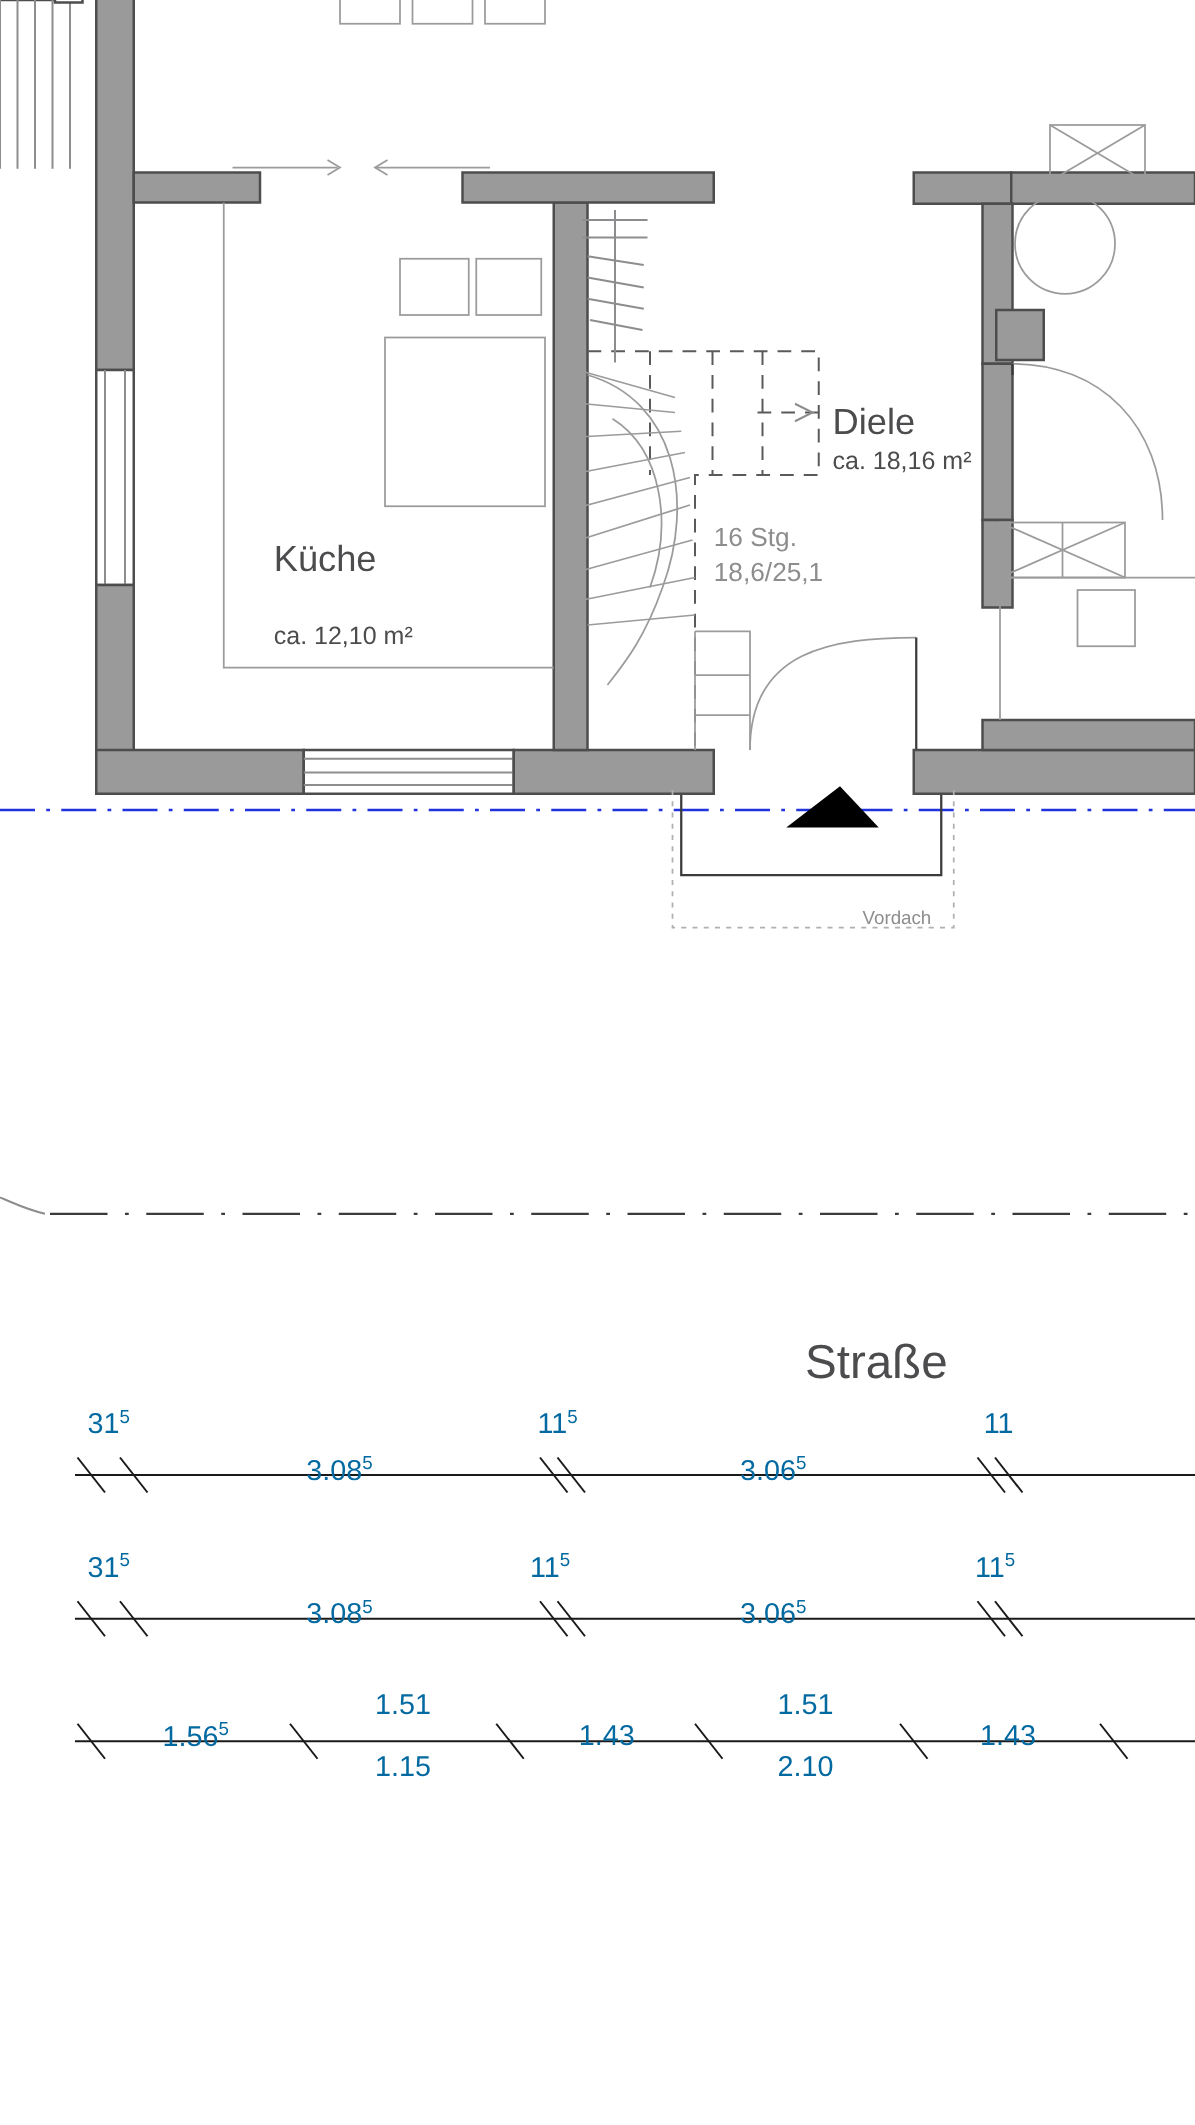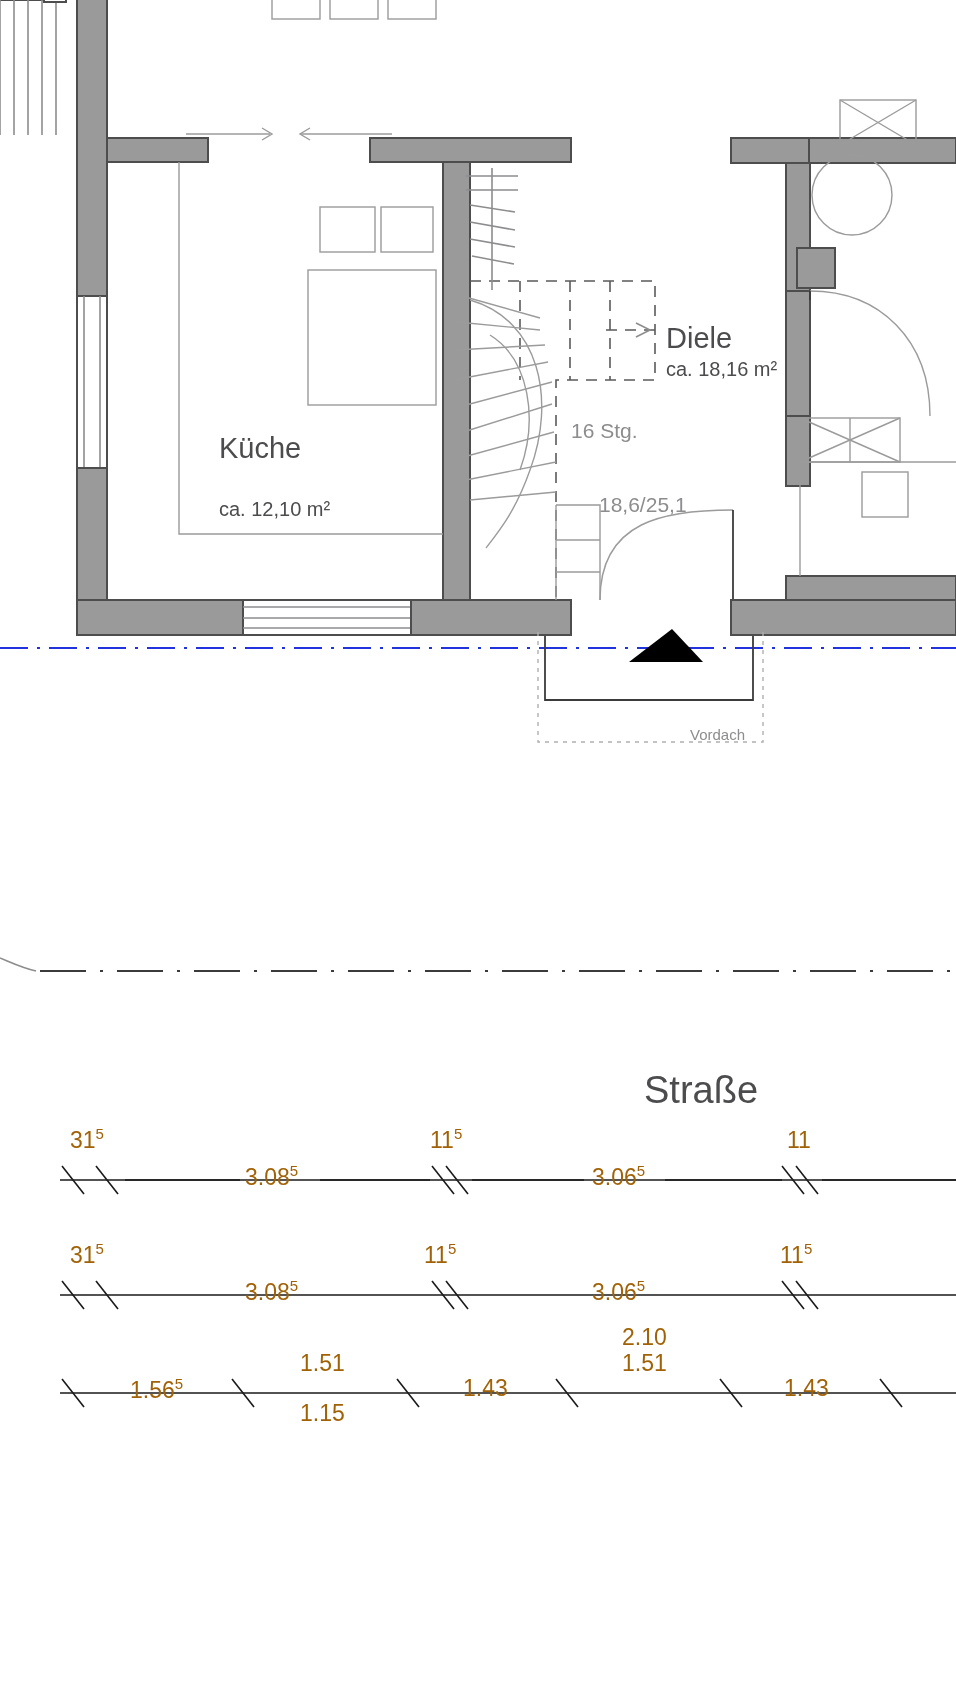--- a/index.html
+++ b/index.html
@@ -42,21 +42,21 @@
   .vordach {
     font-size: 15px;
     color: #8d8d8f;
   }
   .street {
     font-size: 38px;
     color: #4c4c4e;
   }
   .dim-num {
     font-size: 23px;
-    color: #a16207;
+    color: #0369a1;
     font-family: "Liberation Sans", sans-serif;
   }
   .dim-num sup {
     font-size: 15px;
     vertical-align: super;
   }
 </style>
 </head>
 <body>
 
@@ -250,21 +250,21 @@
     </g>
   </svg>
 
   <div class="lbl room-name" style="left:219px; top:432px;">Küche</div>
   <div class="lbl room-area" style="left:219px; top:468px;margin-top:30px;">ca. 12,10 m²</div>
 
   <div class="lbl room-name" style="left:666px; top:322px;">Diele</div>
   <div class="lbl room-area" style="left:666px; top:358px;">ca. 18,16 m²</div>
 
   <div class="lbl stair-note" style="left:571px; top:419px;">16 Stg.</div>
-  <div class="lbl stair-note" style="left:599px; top:447px;margin-top:46px;">18,6/25,1</div>
+  <div class="lbl stair-note" style="left:571px; top:447px;">18,6/25,1</div>
 
   <div class="lbl vordach" style="left:690px; top:726px;text-align:center;">Vordach</div>
 
   <div class="lbl street" style="left:644px; top:1037px;margin-top:32px;">Straße</div>
 
   <div class="lbl dim-num" style="left:70px; top:1125px;">
     <span>31</span><sup>5</sup>
   </div>
   <div class="lbl dim-num" style="left:430px; top:1125px;">
     <span>11</span><sup>5</sup>
@@ -295,16 +295,16 @@
     <span>3.06</span><sup>5</sup>
   </div>
 
   <div class="lbl dim-num" style="left:130px; top:1375px;">
     <span>1.56</span><sup>5</sup>
   </div>
   <div class="lbl dim-num" style="left:300px; top:1350px;">1.51</div>
   <div class="lbl dim-num" style="left:300px; top:1400px;">1.15</div>
   <div class="lbl dim-num" style="left:463px; top:1375px;">1.43</div>
   <div class="lbl dim-num" style="left:622px; top:1350px;">1.51</div>
-  <div class="lbl dim-num" style="left:622px; top:1324px;text-align:right;">2.10</div>
+  <div class="lbl dim-num" style="left:622px; top:1400px;text-align:right;">2.10</div>
   <div class="lbl dim-num" style="left:784px; top:1375px;">1.43</div>
 
 </div>
 
 </body></html>

